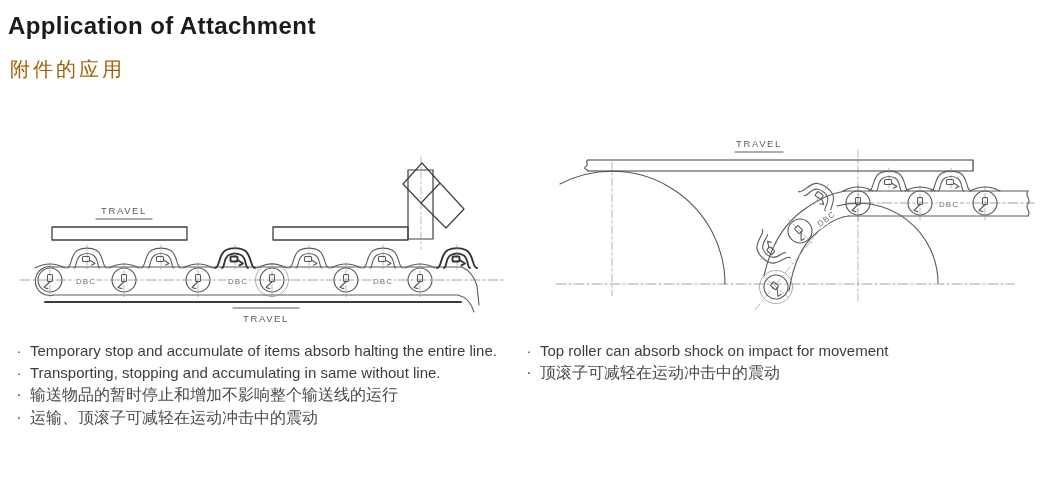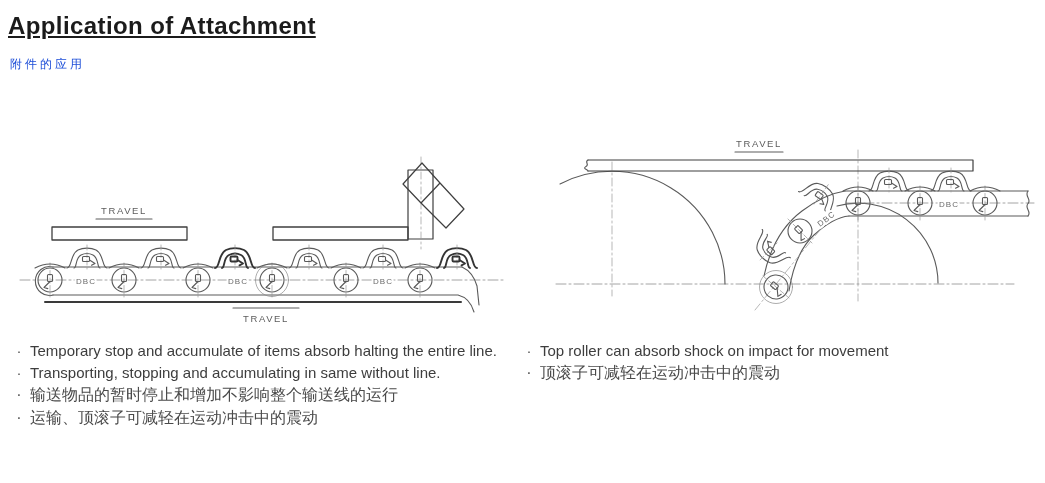--- a/index.html
+++ b/index.html
@@ -1,20 +1,20 @@
 <!DOCTYPE html>
 <html><head>
 <meta charset="utf-8">
 <style>
   html,body{margin:0;padding:0;background:#fff;}
   .page{position:relative;width:1045px;height:483px;background:#fff;overflow:hidden;
         font-family:"Liberation Sans",sans-serif;}
   .title{position:absolute;left:8px;top:12px;font-size:24px;font-weight:bold;
-         color:#1b1b1b;letter-spacing:.4px;text-decoration:underline;}
-  .subtitle{position:absolute;left:10px;top:56px;font-size:12px;color:#1d4ed8;letter-spacing:3px;}
+         color:#1b1b1b;letter-spacing:.4px;}
+  .subtitle{position:absolute;left:10px;top:56px;font-size:20px;color:#a16207;letter-spacing:3px;}
   .diagram-layer{position:absolute;left:0;top:0;}
   .svgt{font-family:"Liberation Sans",sans-serif;font-size:9.5px;letter-spacing:1.6px;
         fill:#5c5c5c;stroke:none;text-anchor:middle;}
   .svgt-dbc{font-family:"Liberation Sans",sans-serif;font-size:8px;letter-spacing:1px;
         fill:#6a6a6a;stroke:#ffffff;stroke-width:4px;paint-order:stroke;text-anchor:middle;}
   .notes{position:absolute;top:340px;font-size:15px;color:#3d3d3d;}
   .notes-left{left:8px;width:492px;}
   .notes-right{left:518px;width:522px;}
   .note-item{display:grid;grid-template-columns:22px 1fr;align-items:start;
              line-height:21px;margin-bottom:1px;}

